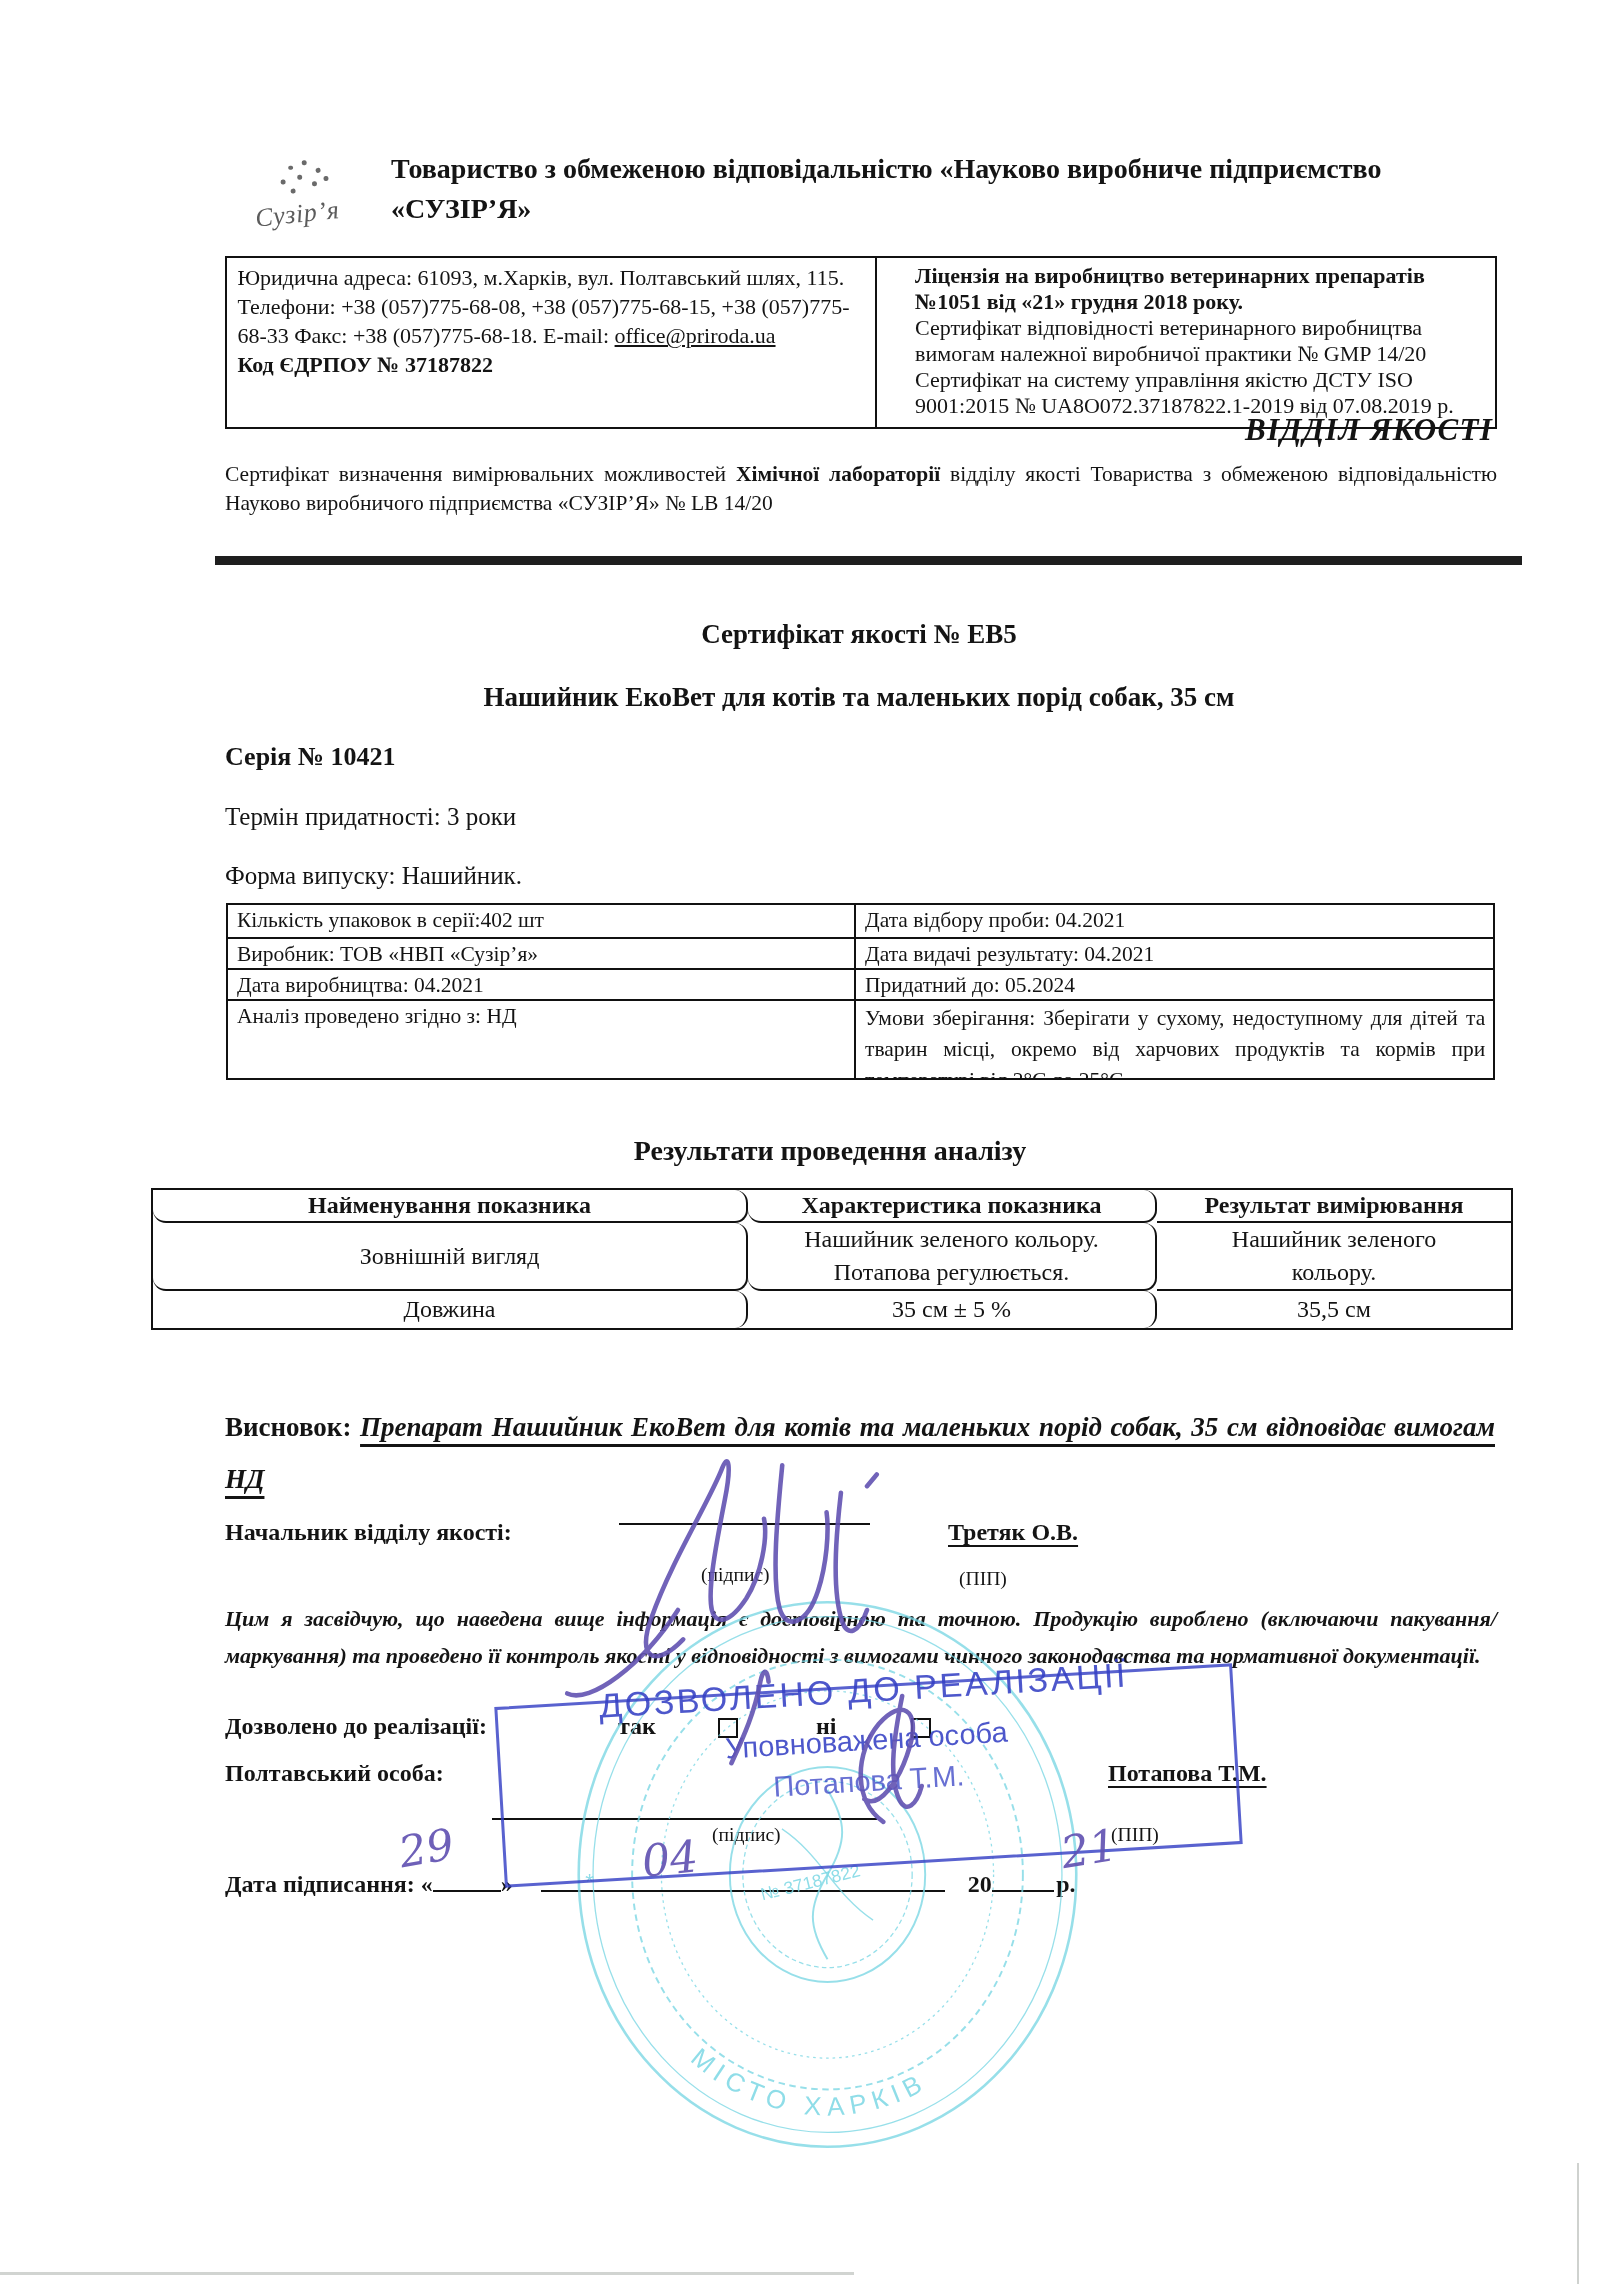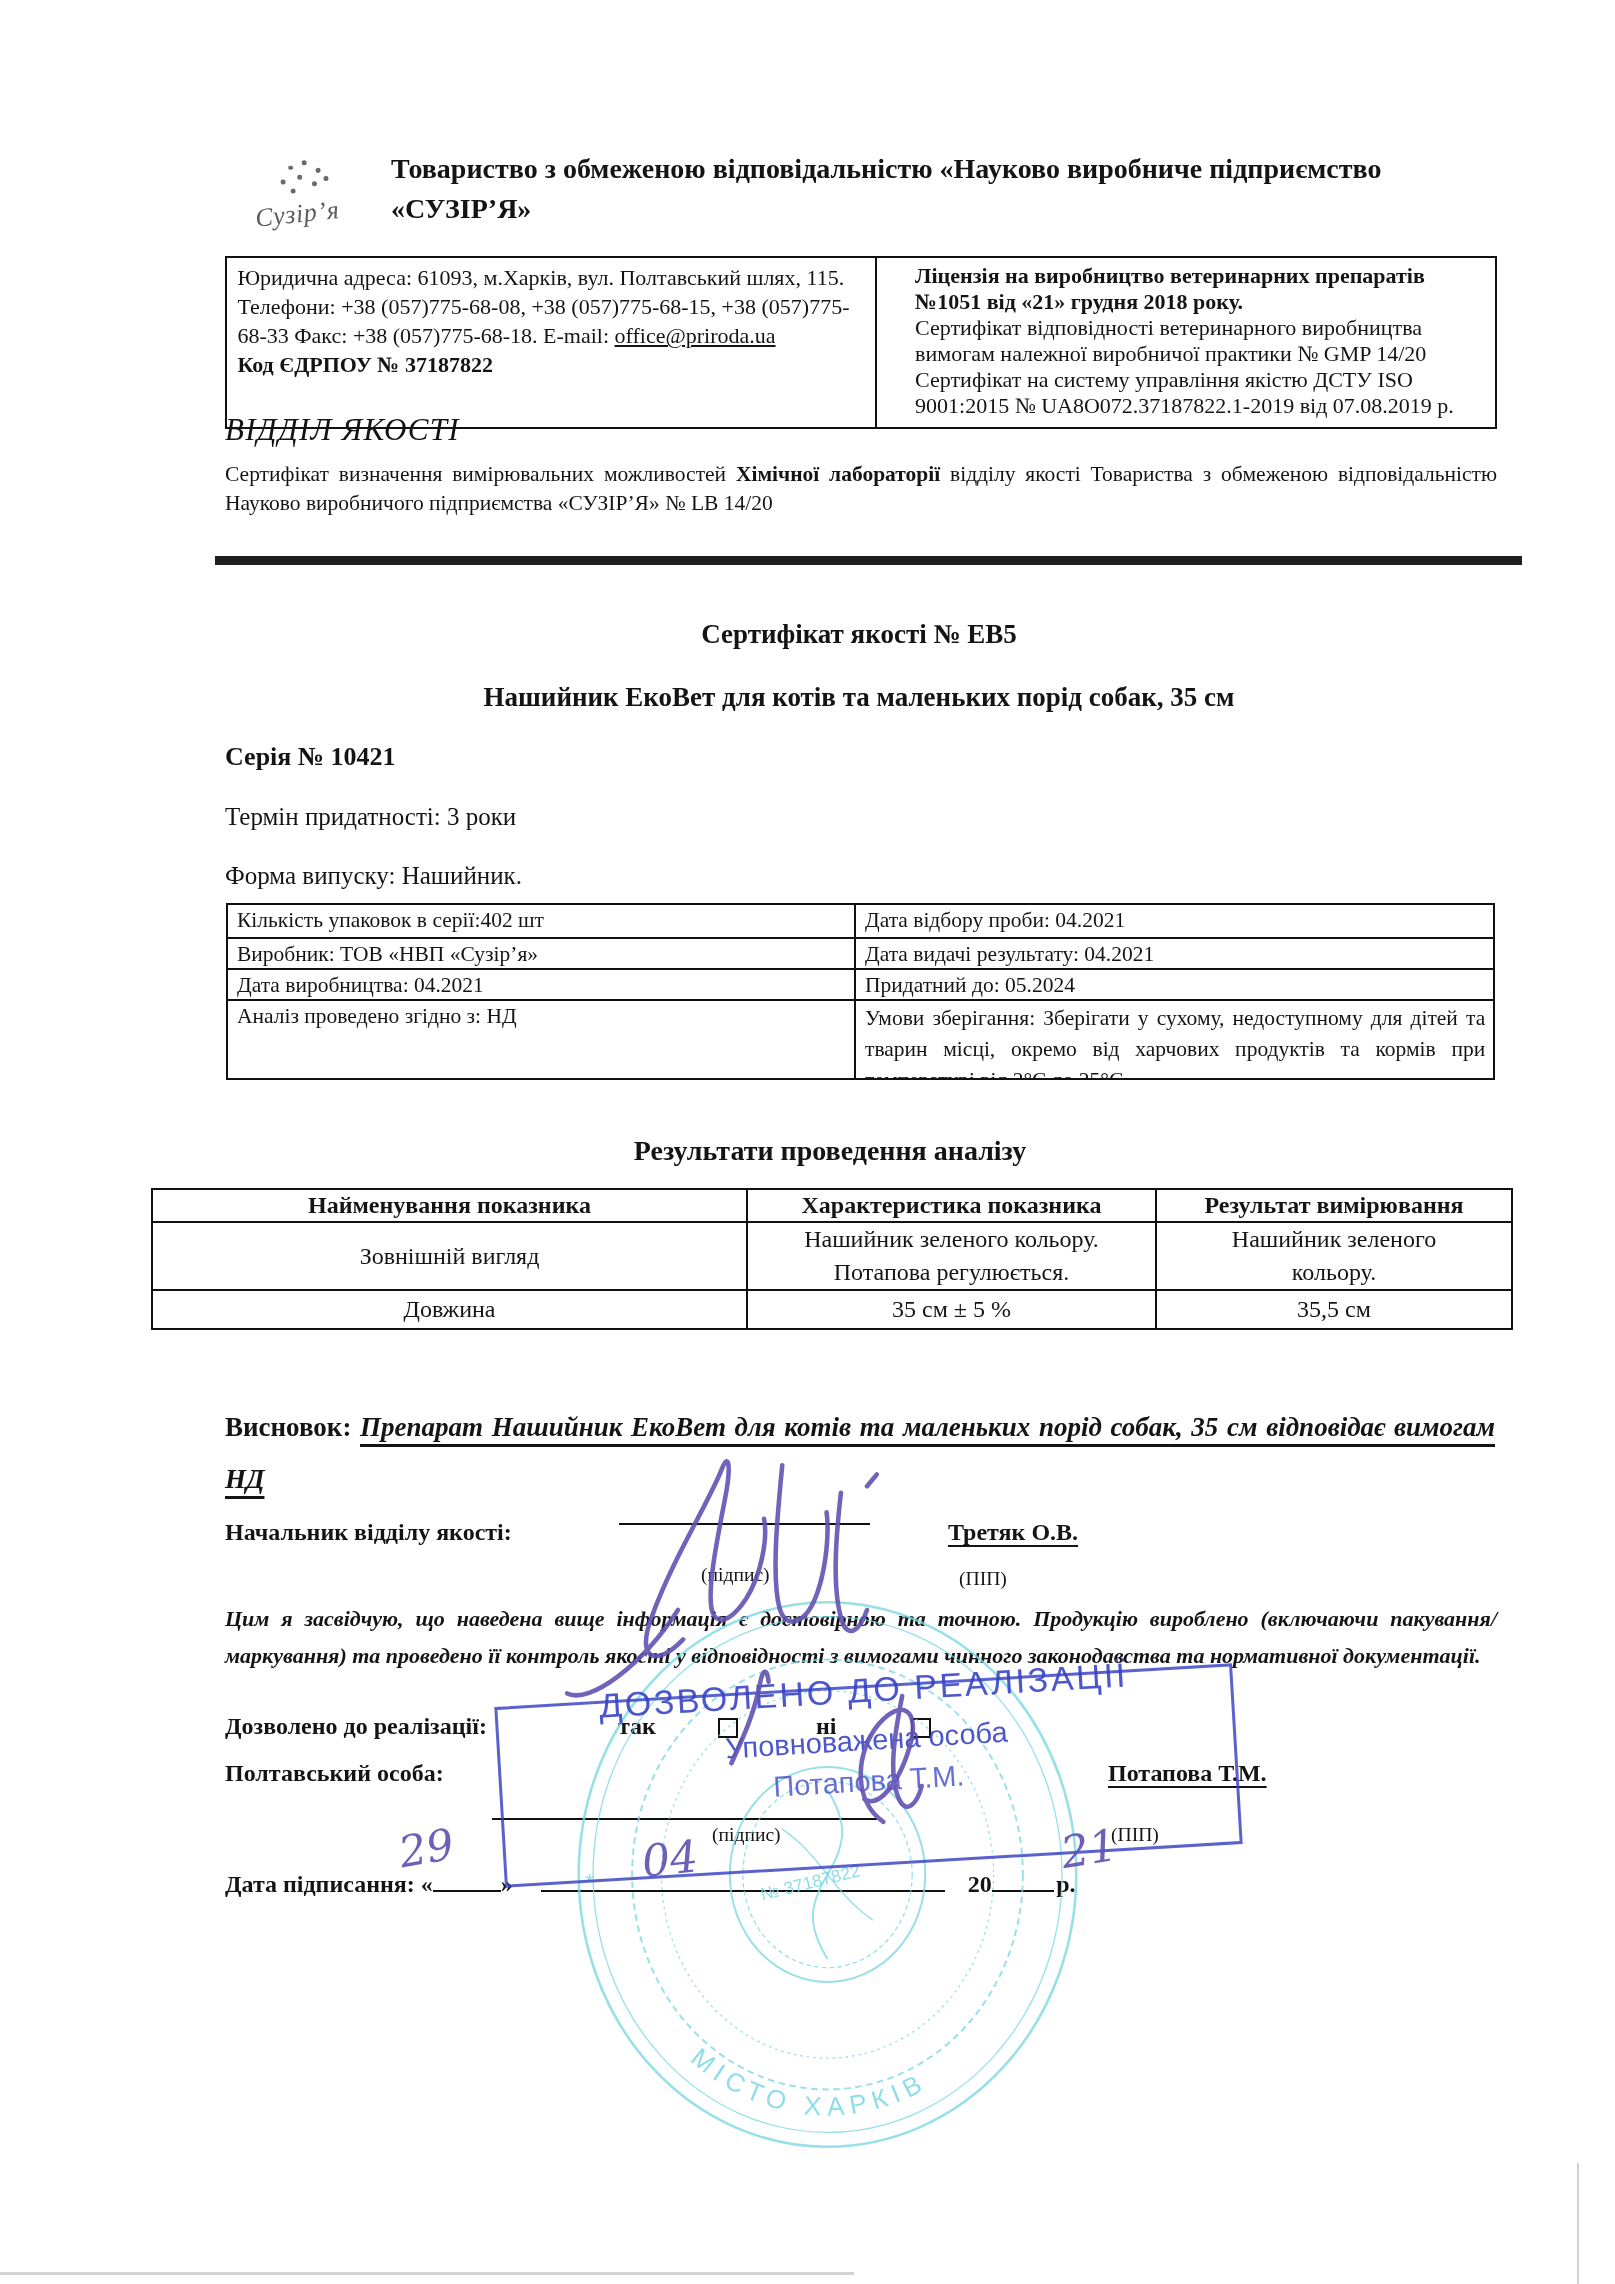--- a/index.html
+++ b/index.html
@@ -17,22 +17,22 @@
         font-size:28px;font-weight:bold;line-height:40px;}
   
   .contact-table{left:225px;top:256px;width:1268px;border:2.6px solid #111;display:flex;
         font-size:22px;line-height:29px;gap:26px;}
   .contact-left{width:629px;border-right:2px solid #111;padding:5.2px 9px 9px 10.4px;}
   .contact-right{flex:1;padding:5.2px 9px 7.8px 11.7px;line-height:26px;}
   .contact-right .b{font-weight:bold;}
   .u{text-decoration:underline;}
   .b{font-weight:bold;}
   
-  .dept-title{left:225px;top:412px;width:1268px;text-align:left;font-size:31px;
-        font-weight:normal;font-style:italic;letter-spacing:1.3px;}
+  .dept-title{left:225px;top:412px;width:1268px;text-align:right;font-size:31px;
+        font-weight:bold;font-style:italic;letter-spacing:1.3px;}
   .cert-statement{left:225px;top:460px;width:1272px;font-size:21.5px;line-height:29px;text-align:justify;}
   .rule{left:215px;top:556px;width:1307px;height:8.5px;background:#1e1e1e;}
   
   .h-center{left:225px;width:1268px;text-align:center;font-weight:bold;font-size:27px;}
   .h-cert{top:619px;}
   .h-prod{top:682px;}
   .line-left{left:225px;width:1268px;font-size:25px;}
   .series{top:742px;font-size:26px;font-weight:bold;}
   .shelf{top:803px;}
   .form{top:862px;}
@@ -44,21 +44,21 @@
   .batch-table .cl{border-right:2px solid #111;}
   .batch-table .rb{border-bottom:2px solid #111;}
   .batch-table .just{text-align:justify;line-height:31px;}
   
   .results-heading{left:151px;top:1135px;width:1358px;text-align:center;font-size:28px;font-weight:bold;}
   .results-table{left:151px;top:1188px;width:1358px;border:2.6px solid #111;display:grid;
         grid-template-columns:595px 409px 1fr;grid-template-rows:33px 68px 37px;font-size:24px;}
   .results-table .cell{display:flex;align-items:center;justify-content:center;text-align:center;
         line-height:33px;padding:0 13px;}
   .results-table .hd{font-weight:bold;border-bottom:2.6px solid #111;}
-  .results-table .vb{border-right:2px solid #111;}
+  .results-table .vb{border-right:2px solid #111;border-radius:13px;}
   .results-table .rb2{border-bottom:2px solid #111;}
   .narrow{display:inline-block;max-width:280px;}
   .narrow2{display:inline-block;max-width:352px;}
   
   .conclusion{left:225px;top:1401px;width:1270px;font-size:27px;font-weight:bold;line-height:52px;text-align:justify;}
   .conclusion .it{font-style:italic;text-decoration:underline;text-decoration-thickness:2.6px;text-underline-offset:7.8px;}
   .label{font-size:24px;font-weight:bold;}
   .sig-line{display:inline-block;border-bottom:2.6px solid #111;height:23.5px;}
   .caption{font-size:19.6px;}
   .name{font-size:24px;font-weight:bold;text-decoration:underline;text-decoration-thickness:2px;text-underline-offset:5.2px;}

